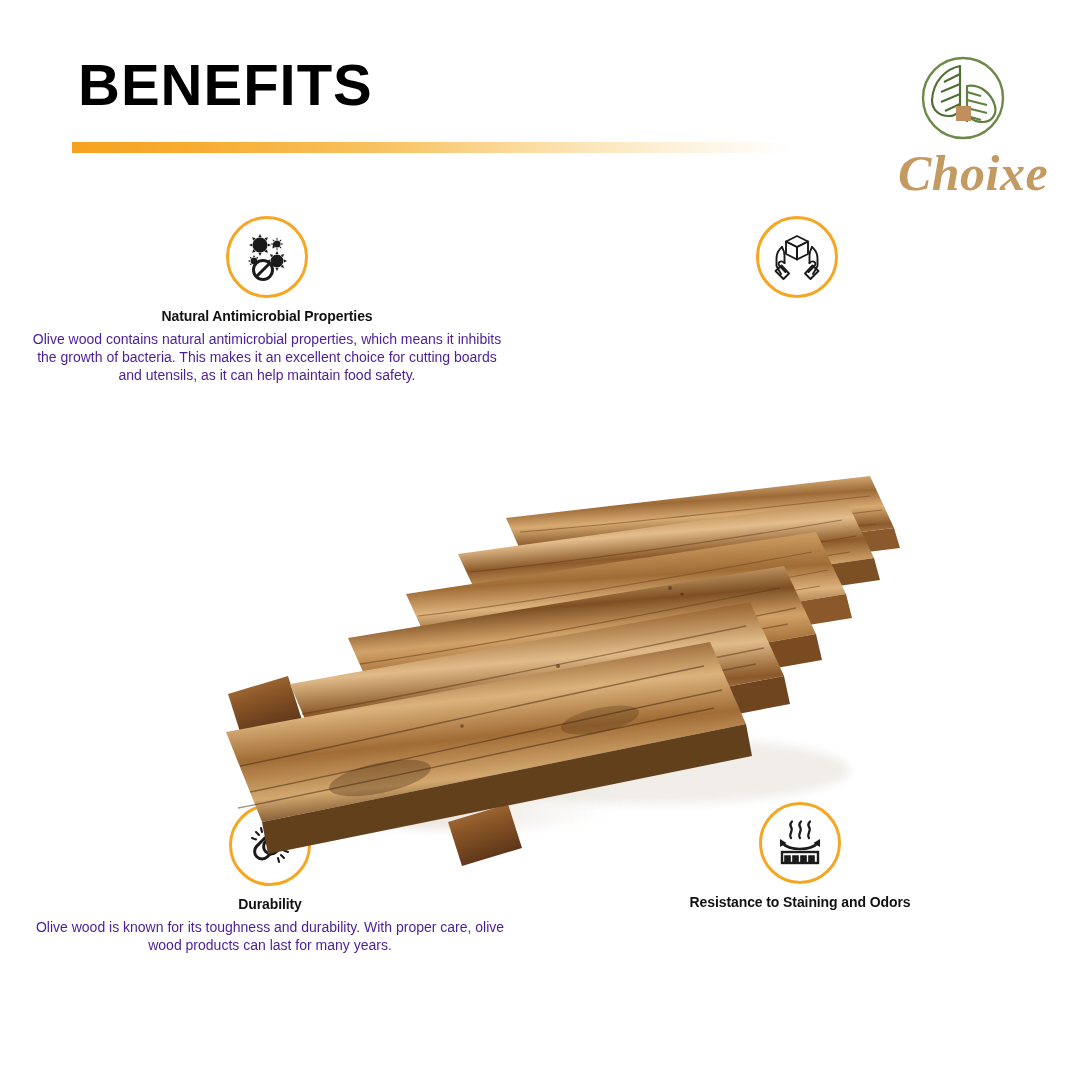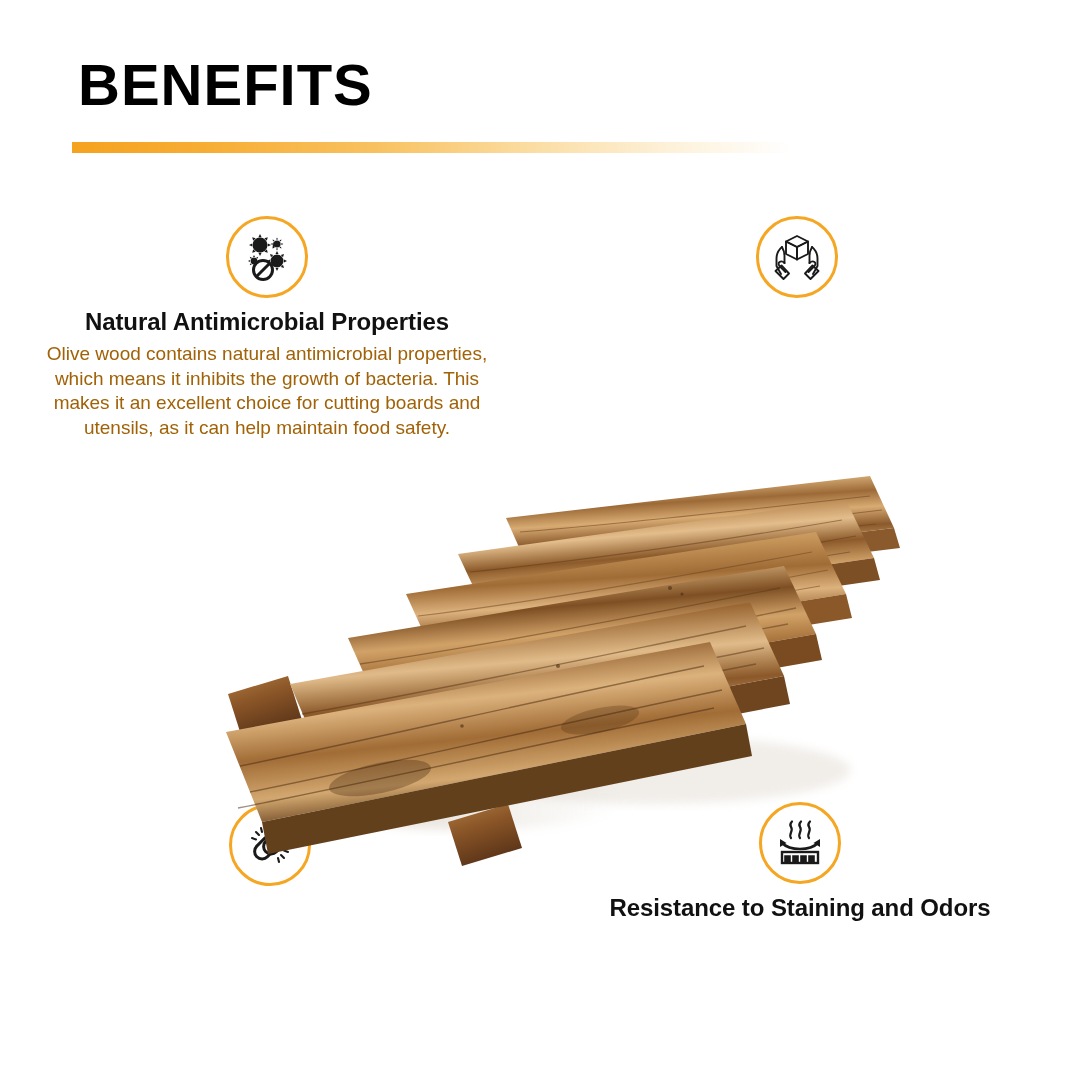--- a/index.html
+++ b/index.html
@@ -39,25 +39,25 @@
 
   
   .feature{position:absolute;width:470px;text-align:center;}
   .feat-icon{width:82px;height:82px;margin:0 auto 10px auto;position:relative;}
   .feat-icon .ring{
     position:absolute;inset:0;border-radius:50%;
     border:3px solid #f5a623;box-sizing:border-box;
   }
   .feat-icon svg{position:absolute;left:50%;top:50%;transform:translate(-50%,-50%);}
   .feat-title{
-    font-size:24px;font-weight:bold;color:#111111;
+    font-size:14px;font-weight:bold;color:#111111;
     margin:0 0 6px 0;letter-spacing:-0.1px;
   }
   .feat-body{
-    font-size:19px;color:#a16207;line-height:1.29;
+    font-size:14px;color:#4c1d95;line-height:1.29;
     font-weight:400;
   }
 
   #feature-antimicrobial{left:32px;top:216px;}
   #feature-presentation{left:562px;top:216px;}
   #feature-durability{left:35px;top:804px;}
   #feature-odor{left:565px;top:802px;}
 
   
   #product-image{
@@ -67,20 +67,37 @@
   #product-image svg{display:block;}
 </style>
 </head>
 <body>
 
 <div class="page">
 
   <div id="page-title">BENEFITS</div>
   <div id="title-rule"></div>
 
+  <div id="brand-logo">
+    <div id="logo-mark">
+      <svg width="96" height="96" viewBox="0 0 96 96">
+        <circle cx="48" cy="46" r="40" fill="none" stroke="#6d8a4a" stroke-width="2.4"></circle>
+        <g fill="none" stroke="#4e7033" stroke-width="2.2" stroke-linejoin="round">
+          <path d="M45 14 L45 62 M45 14 C30 17 18 30 17 48 C17 58 24 64 34 64 C42 64 45 58 45 52 Z"></path>
+          <path d="M45 22 L29 30 M45 32 L26 40 M45 42 L26 50 M45 52 L30 59"></path>
+        </g>
+        <g fill="none" stroke="#5f8240" stroke-width="2.2" stroke-linejoin="round">
+          <path d="M52 34 L52 70 M52 34 C64 32 76 40 80 54 C82 62 77 70 68 70 C58 70 52 65 52 58 Z"></path>
+          <path d="M52 40 L66 44 M52 48 L72 53 M52 56 L72 61 M52 64 L66 68"></path>
+        </g>
+        <rect x="41" y="54" width="15" height="15" fill="#c08f5e"></rect>
+      </svg>
+    </div>
+    <div id="brand-name">Choixe</div>
+  </div>
 
   <div class="feature" id="feature-antimicrobial">
     <div class="feat-icon">
       <div class="ring"></div>
       <svg width="52" height="52" viewBox="0 0 52 52">
         <g fill="#1a1a1a">
           <circle cx="19" cy="14" r="7.5"></circle>
           <g transform="translate(19,14)">
             <path d="M0,-11 L1.6,-7.8 L-1.6,-7.8 Z"></path>
               <path d="M0,11 L1.6,7.8 L-1.6,7.8 Z"></path>
@@ -167,20 +184,22 @@
         <g stroke="#1a1a1a" stroke-width="2.1" stroke-linecap="round">
           <line x1="13" y1="14" x2="16" y2="17"></line>
           <line x1="9" y1="20" x2="13" y2="21.5"></line>
           <line x1="18" y1="10" x2="19" y2="14"></line>
           <line x1="41" y1="40" x2="38" y2="37"></line>
           <line x1="45" y1="34" x2="41" y2="32.5"></line>
           <line x1="36" y1="44" x2="35" y2="40"></line>
         </g>
       </svg>
     </div>
+    <div class="feat-title">Durability</div>
+    <div class="feat-body">Olive wood is known for its toughness and durability. With proper care, olive wood products can last for many years.</div>
   </div>
 
   <div class="feature" id="feature-odor">
     <div class="feat-icon">
       <div class="ring"></div>
       <svg width="52" height="50" viewBox="0 0 52 50">
         <g fill="none" stroke="#1a1a1a" stroke-width="2.2" stroke-linecap="round">
           <path d="M17 20 C14 16 20 13 17 9 C15.5 6.8 16.5 5 18 3.5"></path>
           <path d="M26 20 C23 16 29 13 26 9 C24.5 6.8 25.5 5 27 3.5"></path>
           <path d="M35 20 C32 16 38 13 35 9 C33.5 6.8 34.5 5 36 3.5"></path>

